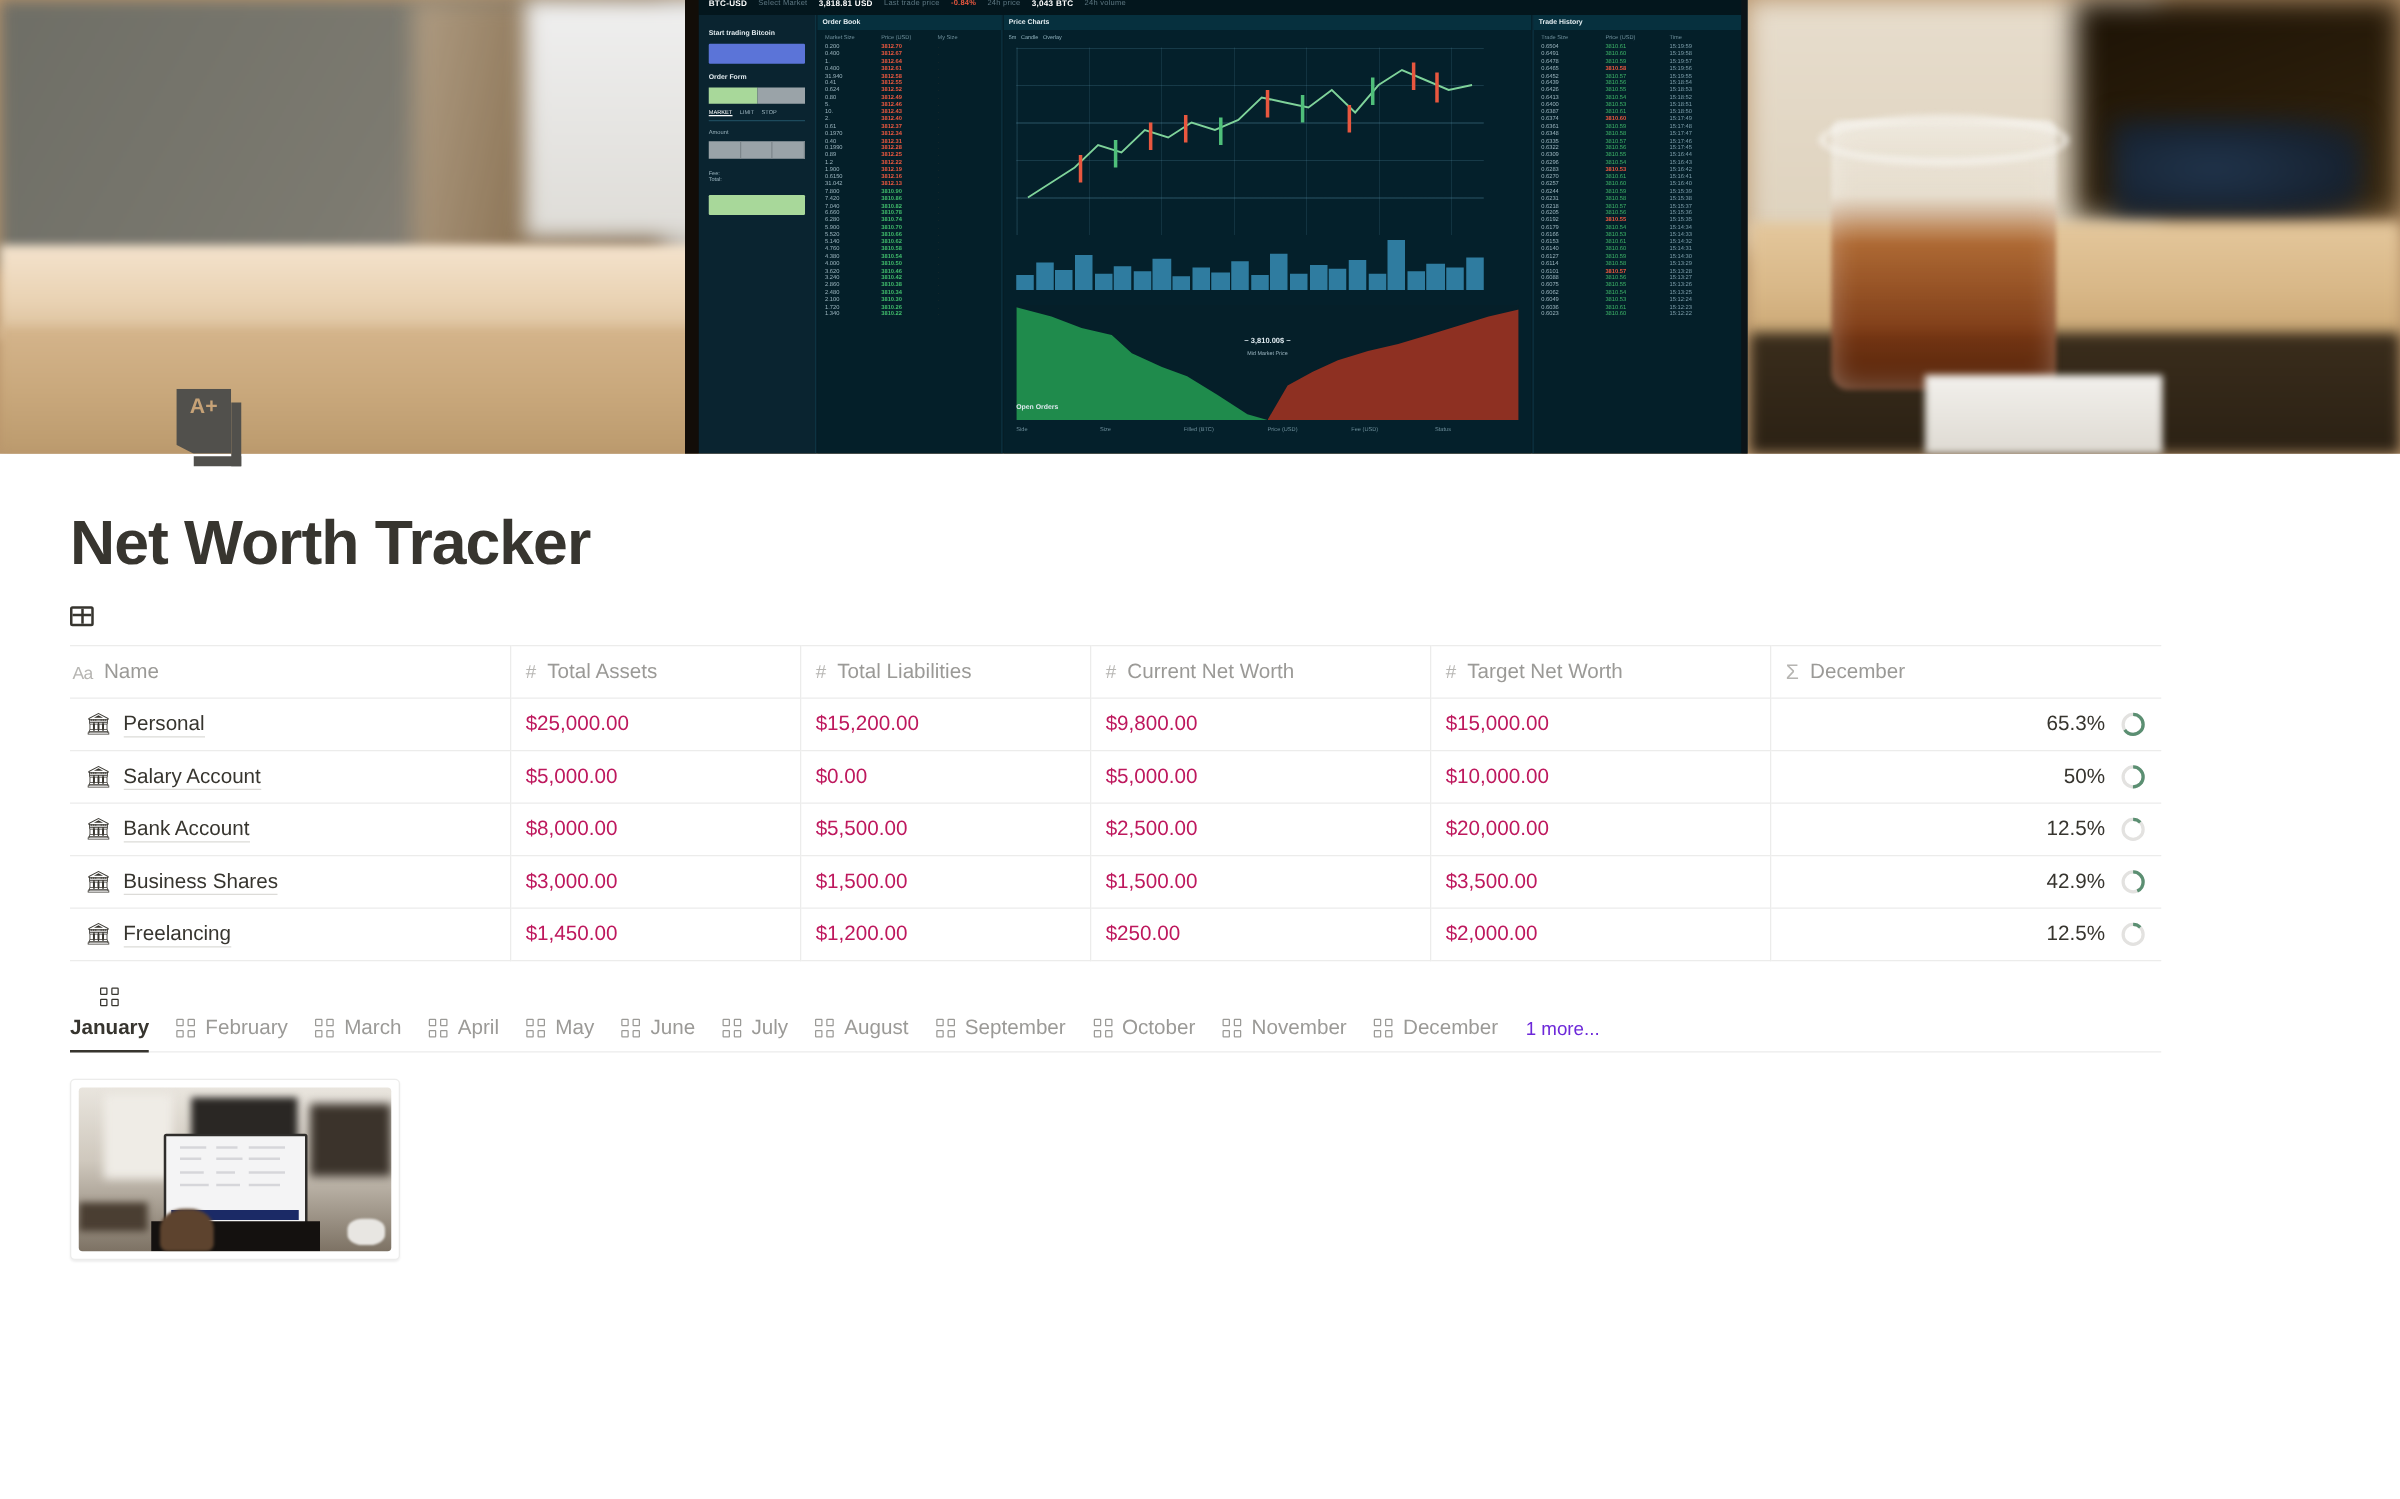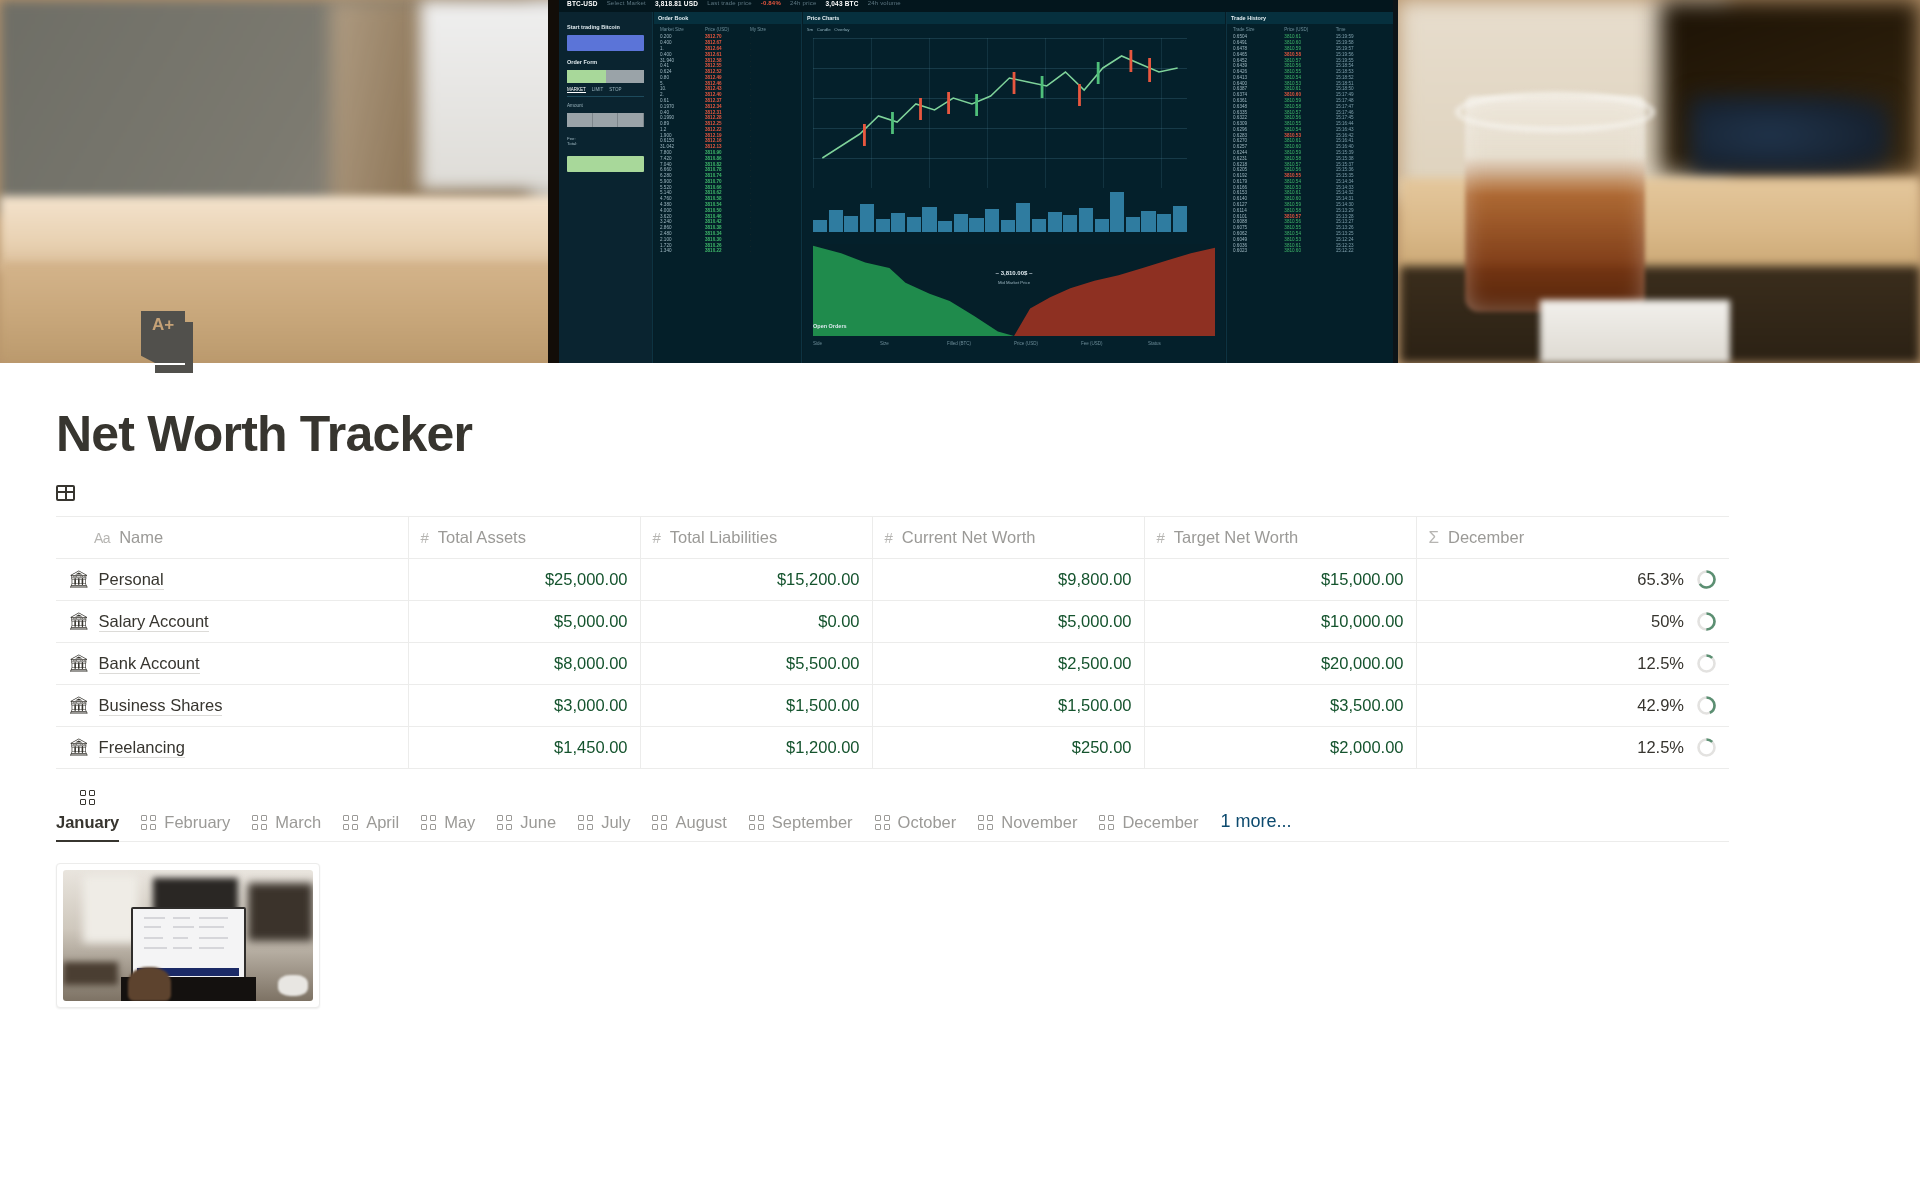--- a/index.html
+++ b/index.html
@@ -242,24 +242,24 @@
     border-right: 1px solid #ececeb;
     height: 42px; padding: 0 12px; font-size: 16.5px; vertical-align: middle;
   }
   table.db th:first-child, table.db td:first-child { border-left: none; padding-left: 2px; }
   table.db th:last-child, table.db td:last-child { border-right: none; }
   table.db th {
     text-align: left; font-weight: normal; color: #9b9a97; font-size: 16.5px;
   }
   .th-in { display: flex; align-items: center; gap: 9px; }
   .ticon { color: #b6b5b2; font-size: 15px; line-height: 1; }
-  .ticon.aa { font-size: 14px; letter-spacing: -.5px; margin-left: 36px; }
+  .ticon.aa { font-size: 14px; letter-spacing: -.5px; }
   .ticon.sig { font-size: 17px; }
 
-  td.num { text-align: right; color: #14532d; }
+  td.num { text-align: left; color: #be185d; }
   .name-cell { display: flex; align-items: center; gap: 9px; padding-left: 10px; }
   .bank-icon { font-size: 17px; line-height: 1; color: #37352f; }
   .name-text { border-bottom: 1px solid #dcdbd8; color: #37352f; }
 
   .prog-cell { display: flex; align-items: center; justify-content: flex-end; gap: 12px; }
   .prog-val { color: #37352f; }
   .ring { width: 21px; height: 21px; flex: 0 0 21px; }
 
   .count-row {
     width: 1673px; display: flex; margin-top: 0; height: 42px; align-items: center;
@@ -289,21 +289,21 @@
   .grid-icon {
     width: 15px; height: 15px; flex: 0 0 15px; position: relative;
   }
   .grid-icon i {
     position: absolute; width: 6px; height: 6px; border: 1.4px solid currentColor; border-radius: 1px;
   }
   .grid-icon i:nth-child(1) { left: 0; top: 0; }
   .grid-icon i:nth-child(2) { right: 0; top: 0; }
   .grid-icon i:nth-child(3) { left: 0; bottom: 0; }
   .grid-icon i:nth-child(4) { right: 0; bottom: 0; }
-  .tab-more { font-size: 18px; color: #0c4a6e; padding: 0 11px 9px 11px; cursor: pointer; }
+  .tab-more { font-size: 15px; color: #6d28d9; padding: 0 11px 9px 11px; cursor: pointer; }
 
   
   .gallery { margin-top: 21px; display: flex; gap: 14px; }
   .card {
     width: 264px; height: 145px; border: 1px solid #ececeb; border-radius: 4px;
     box-shadow: 0 1px 2px rgba(15,15,15,.07); padding: 6px; background: #fff; overflow: hidden;
   }
   .card-img {
     width: 100%; height: 100%; border-radius: 3px; overflow: hidden; position: relative;
     background: linear-gradient(180deg,#e9e5de 0%,#cfc8bd 45%,#7d7264 100%);

